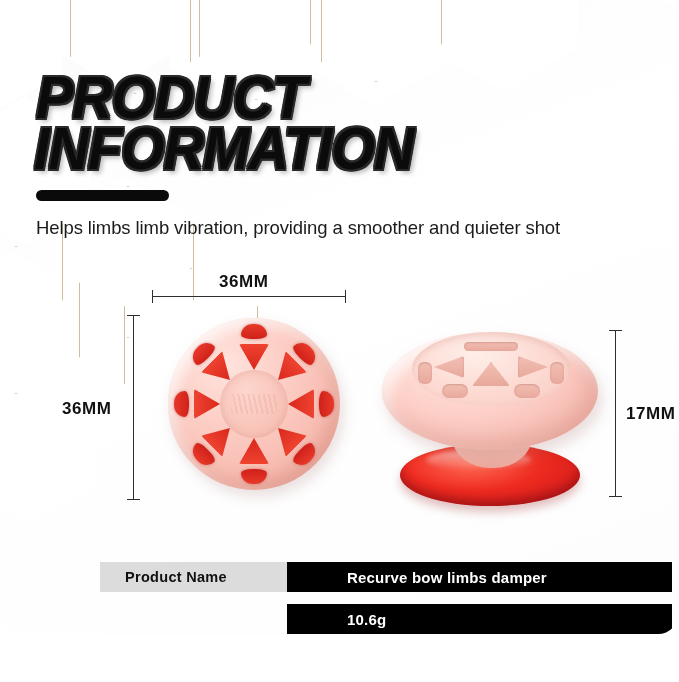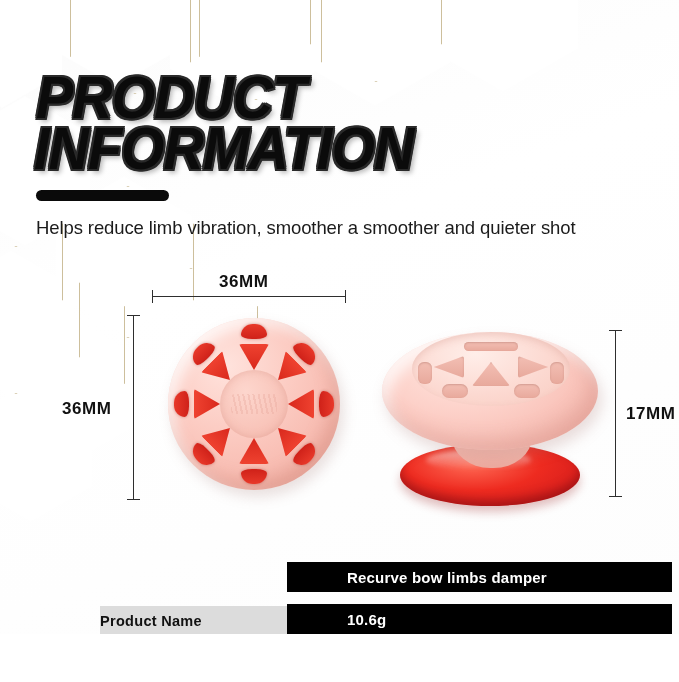--- a/index.html
+++ b/index.html
@@ -7,20 +7,21 @@
     width: 679px; height: 682px;
     font-family: "Liberation Sans", sans-serif;
     background: #ffffff;
     overflow: hidden;
   }
   #page {
     position: relative;
     width: 679px; height: 634px;
     background: linear-gradient(160deg,#fbfbfb 0%,#ffffff 40%,#fdfdfd 100%);
     overflow: hidden;
+    border-radius: 21px;
   }
 
   
   .hex-layer { position:absolute; inset:0; pointer-events:none; }
   .hex {
     position: absolute;
     background: #ffffff;
     clip-path: polygon(50% 0%, 100% 25%, 100% 75%, 50% 100%, 0% 75%, 0% 25%);
     filter: drop-shadow(2px 4px 6px rgba(170,170,180,0.20));
   }
@@ -186,23 +187,23 @@
   }
 
   
   .spec-table { position:absolute; left:100px; top:562px; width:572px; }
   .spec-row { position:relative; height:30px; margin-bottom:12px; }
   .spec-key {
     position:absolute; left:0; top:0;
     width:187px; height:30px;
     background:#dcdcdc;
     display:flex; align-items:center;
+    padding-left:25px;
     font-size:14.5px; font-weight:700; color:#111;
     letter-spacing:0.3px;
-    margin-top:44px;
   }
   .spec-val {
     position:absolute; left:187px; top:0;
     width:385px; height:30px;
     background:#000000;
     display:flex; align-items:center;
     padding-left:60px;
     font-size:15px; font-weight:700; color:#ffffff;
     letter-spacing:0.2px;
   }
@@ -230,21 +231,21 @@
     <div class="hexline" style="left:62px;  top:186px; width:132px; height:152px;"></div>
     <div class="hexline" style="left:-48px; top:246px; width:128px; height:148px;"></div>
     <div class="hexline" style="left:124px; top:268px; width:134px; height:154px;"></div>
   </div>
 
   <div class="title-block">
     <div class="title-line l1">PRODUCT</div>
     <div class="title-line l2">INFORMATION</div>
   </div>
   <div class="title-underline"></div>
-  <div class="subtitle">Helps reduce limb vibration, smoother a smoother and quieter shot</div>
+  <div class="subtitle">Helps limbs limb vibration, providing a smoother and quieter shot</div>
 
   <div class="photo-area">
 
     <div class="damper-front">
       <div class="hubface"></div>
       <div class="logo-emboss"></div>
 
       <div class="cut" style="transform:rotate(0deg);">
           <div class="tri"></div>
           <div class="sliv"></div>

